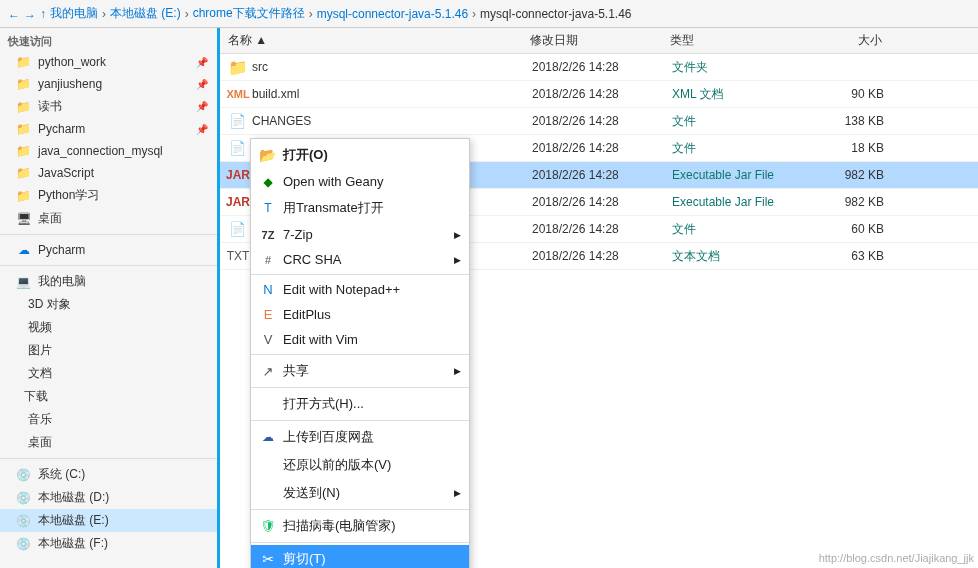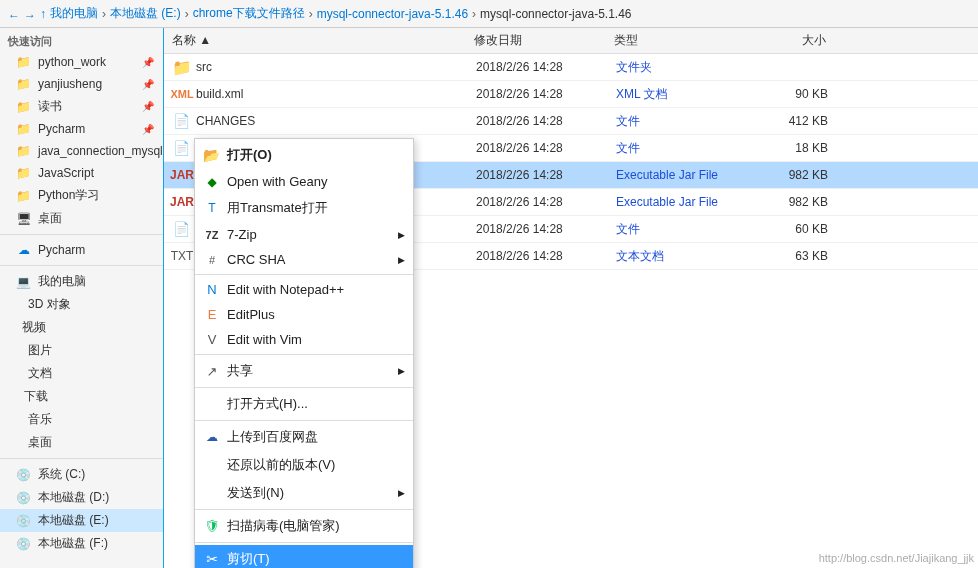--- a/index.html
+++ b/index.html
@@ -31,23 +31,23 @@
 
     
     .main-container {
       display: flex;
       flex: 1;
       overflow: hidden;
     }
 
     
     .sidebar {
-      width: 164px;
+      width: 220px;
       background: #f5f5f5;
-      border-right: 1px solid #0ea5e9;
+      border-right: 3px solid #0ea5e9;
       overflow-y: auto;
       flex-shrink: 0;
     }
     .sidebar-section-header {
       padding: 6px 8px 2px 8px;
       font-size: 11px;
       color: #666;
       font-weight: bold;
     }
     .sidebar-item {
@@ -90,21 +90,21 @@
       align-items: center;
       padding: 3px 0;
       border-bottom: 1px solid #f0f0f0;
       cursor: pointer;
     }
     .file-row.context-selected { background: #b3d9ff; }
 
     .file-icon { width: 20px; height: 20px; margin-left: 8px; margin-right: 4px; display: inline-flex; align-items: center; justify-content: center; }
     .file-name { flex: 0 0 280px; font-size: 12px; color: #333; overflow: hidden; white-space: nowrap; }
     .file-date { width: 140px; font-size: 12px; color: #333; }
-    .file-type { width: 140px; font-size: 12px; color: #1d4ed8; }
+    .file-type { width: 140px; font-size: 12px; color: #0f766e; }
     .file-size { width: 80px; font-size: 12px; color: #333; text-align: right; padding-right: 8px; }
 
     
     .context-menu {
       position: absolute;
       top: 110px;
       left: 30px;
       width: 220px;
       background: white;
       border: 1px solid #ccc;
@@ -209,21 +209,21 @@
 
     <div class="sidebar-divider"></div>
 
     <div class="sidebar-item">
       <span class="icon">💻</span>
       <span class="label">我的电脑</span>
     </div>
     <div class="sidebar-item" style="padding-left:28px">
       <span class="label">3D 对象</span>
     </div>
-    <div class="sidebar-item" style="padding-left:22px">
+    <div class="sidebar-item" style="padding-left:28px">
       <span class="label">视频</span>
     </div>
     <div class="sidebar-item" style="padding-left:28px">
       <span class="label">图片</span>
     </div>
     <div class="sidebar-item" style="padding-left:28px">
       <span class="label">文档</span>
     </div>
     <div class="sidebar-item" style="padding-left:24px">
       <span class="label">下载</span>
@@ -276,21 +276,21 @@
       <span class="file-name">build.xml</span>
       <span class="file-date">2018/2/26 14:28</span>
       <span class="file-type">XML 文档</span>
       <span class="file-size">90 KB</span>
     </div>
     <div class="file-row">
       <span class="file-icon" style="color:#aaa; font-size:14px">📄</span>
       <span class="file-name">CHANGES</span>
       <span class="file-date">2018/2/26 14:28</span>
       <span class="file-type">文件</span>
-      <span class="file-size">412 KB</span>
+      <span class="file-size">138 KB</span>
     </div>
     <div class="file-row">
       <span class="file-icon" style="color:#aaa; font-size:14px">📄</span>
       <span class="file-name">COPYING</span>
       <span class="file-date">2018/2/26 14:28</span>
       <span class="file-type">文件</span>
       <span class="file-size">18 KB</span>
     </div>
     <div class="file-row context-selected">
       <span class="file-icon" style="font-size:12px; color:#c0392b; font-weight:bold">JAR</span>

